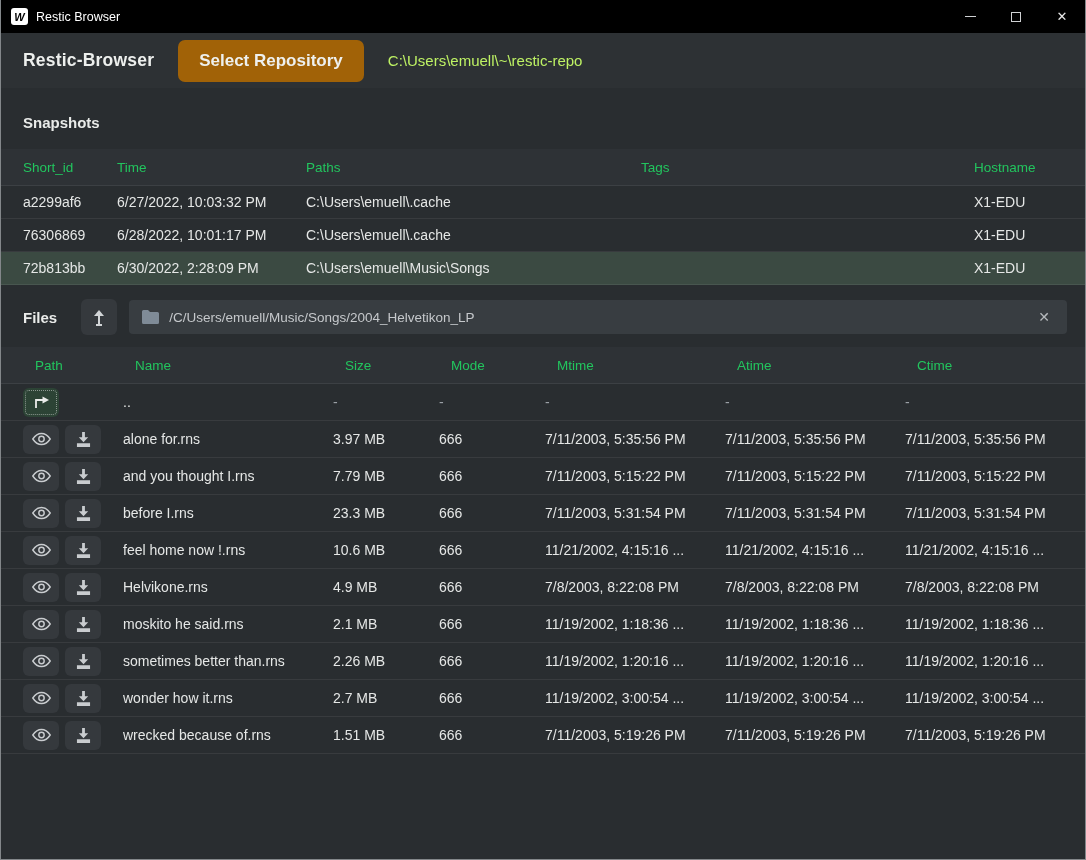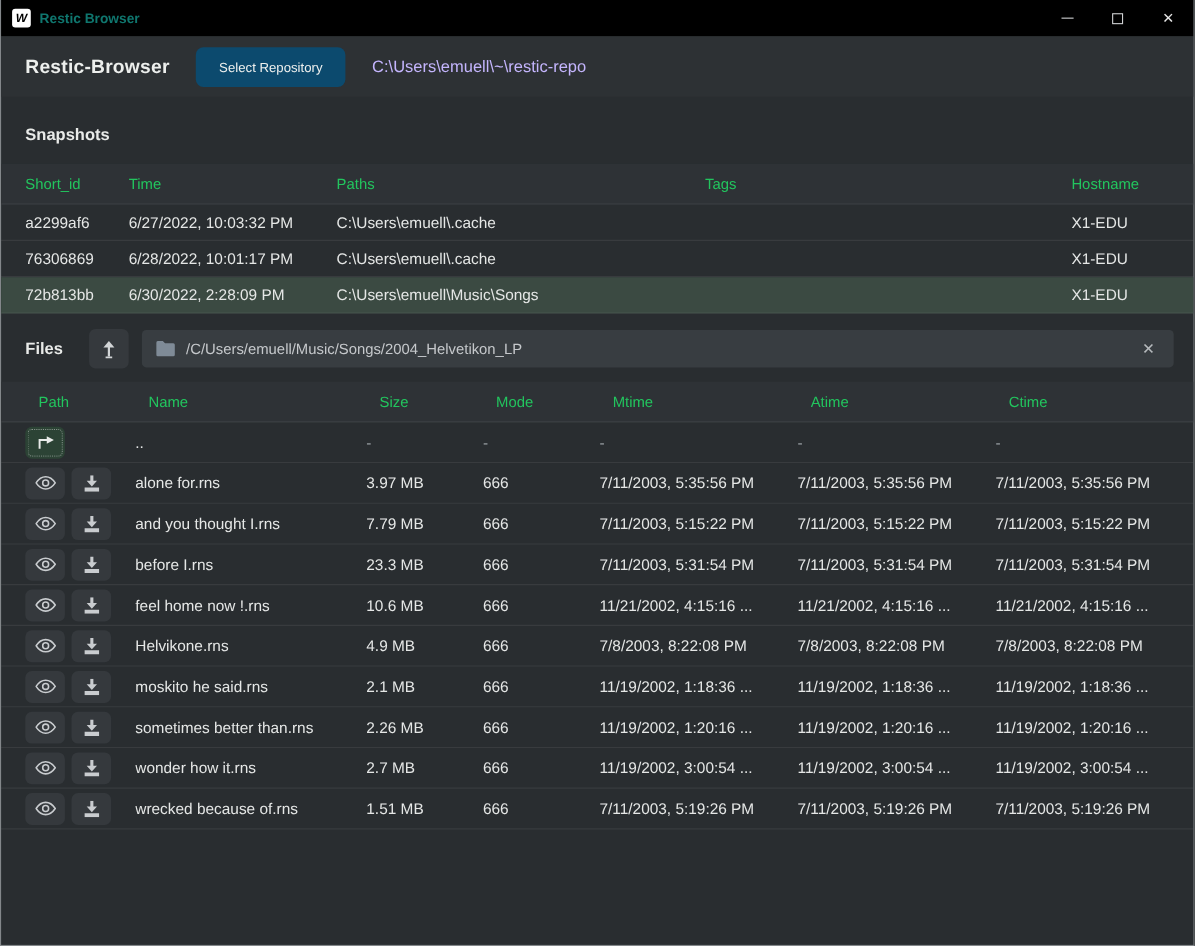--- a/index.html
+++ b/index.html
@@ -22,43 +22,43 @@
     height:33px; background:#000;
     display:flex; align-items:center;
     padding-left:10px; flex-shrink:0;
   }
   .app-icon{
     width:17px; height:17px; background:#fff; border-radius:3px;
     display:flex; align-items:center; justify-content:center;
     font-weight:800; font-size:11px; color:#000; font-style:italic;
     margin-right:8px;
   }
-  .titlebar-title{ font-size:12.5px; color:#0f766e;font-weight:bold; }
+  .titlebar-title{ font-size:12.5px; color:#ffffff; }
   .win-controls{ margin-left:auto; display:flex; height:33px; }
   .win-btn{
     width:46px; height:33px; display:flex; align-items:center; justify-content:center;
     color:#d6d8da; font-size:13px;
   }
   .minimize-bar{ width:11px; height:1px; background:#cfd1d3; display:block; }
   .maximize-box{ width:10px; height:10px; border:1px solid #cfd1d3; display:block; }
   .close-glyph{ font-size:13px; color:#e8e8e8; }
 
   
   .header{
     height:55px; display:flex; align-items:center;
     padding:16px 22px; gap:24px; flex-shrink:0;
     background:#2d3134;
   }
   .header-title{ font-size:17.5px; font-weight:bold; color:#edefed; letter-spacing:.2px; }
   .select-repo-btn{
-    background:#0c4a6e; color:#eef0ee; border:none; border-radius:7px;
-    font-family:inherit; font-weight:normal; font-size:12px;
+    background:#a16207; color:#eef0ee; border:none; border-radius:7px;
+    font-family:inherit; font-weight:bold; font-size:17px;
     padding:11px 21px; cursor:pointer;
   }
-  .repo-path{ color:#c4b5fd; font-size:15px; }
+  .repo-path{ color:#bef264; font-size:15px; }
 
   
   .section-title{ font-size:15px; font-weight:bold; color:#e9ebe9; padding:26px 22px 18px 22px; }
 
   .thead{ background:#2e3236; border-bottom:1px solid #44484c; }
   .thead .cell{ color:#22c55e; font-size:13.5px; }
 
   
   .snap-row{
     display:grid; grid-template-columns:94px 189px 335px 333px 1fr;

